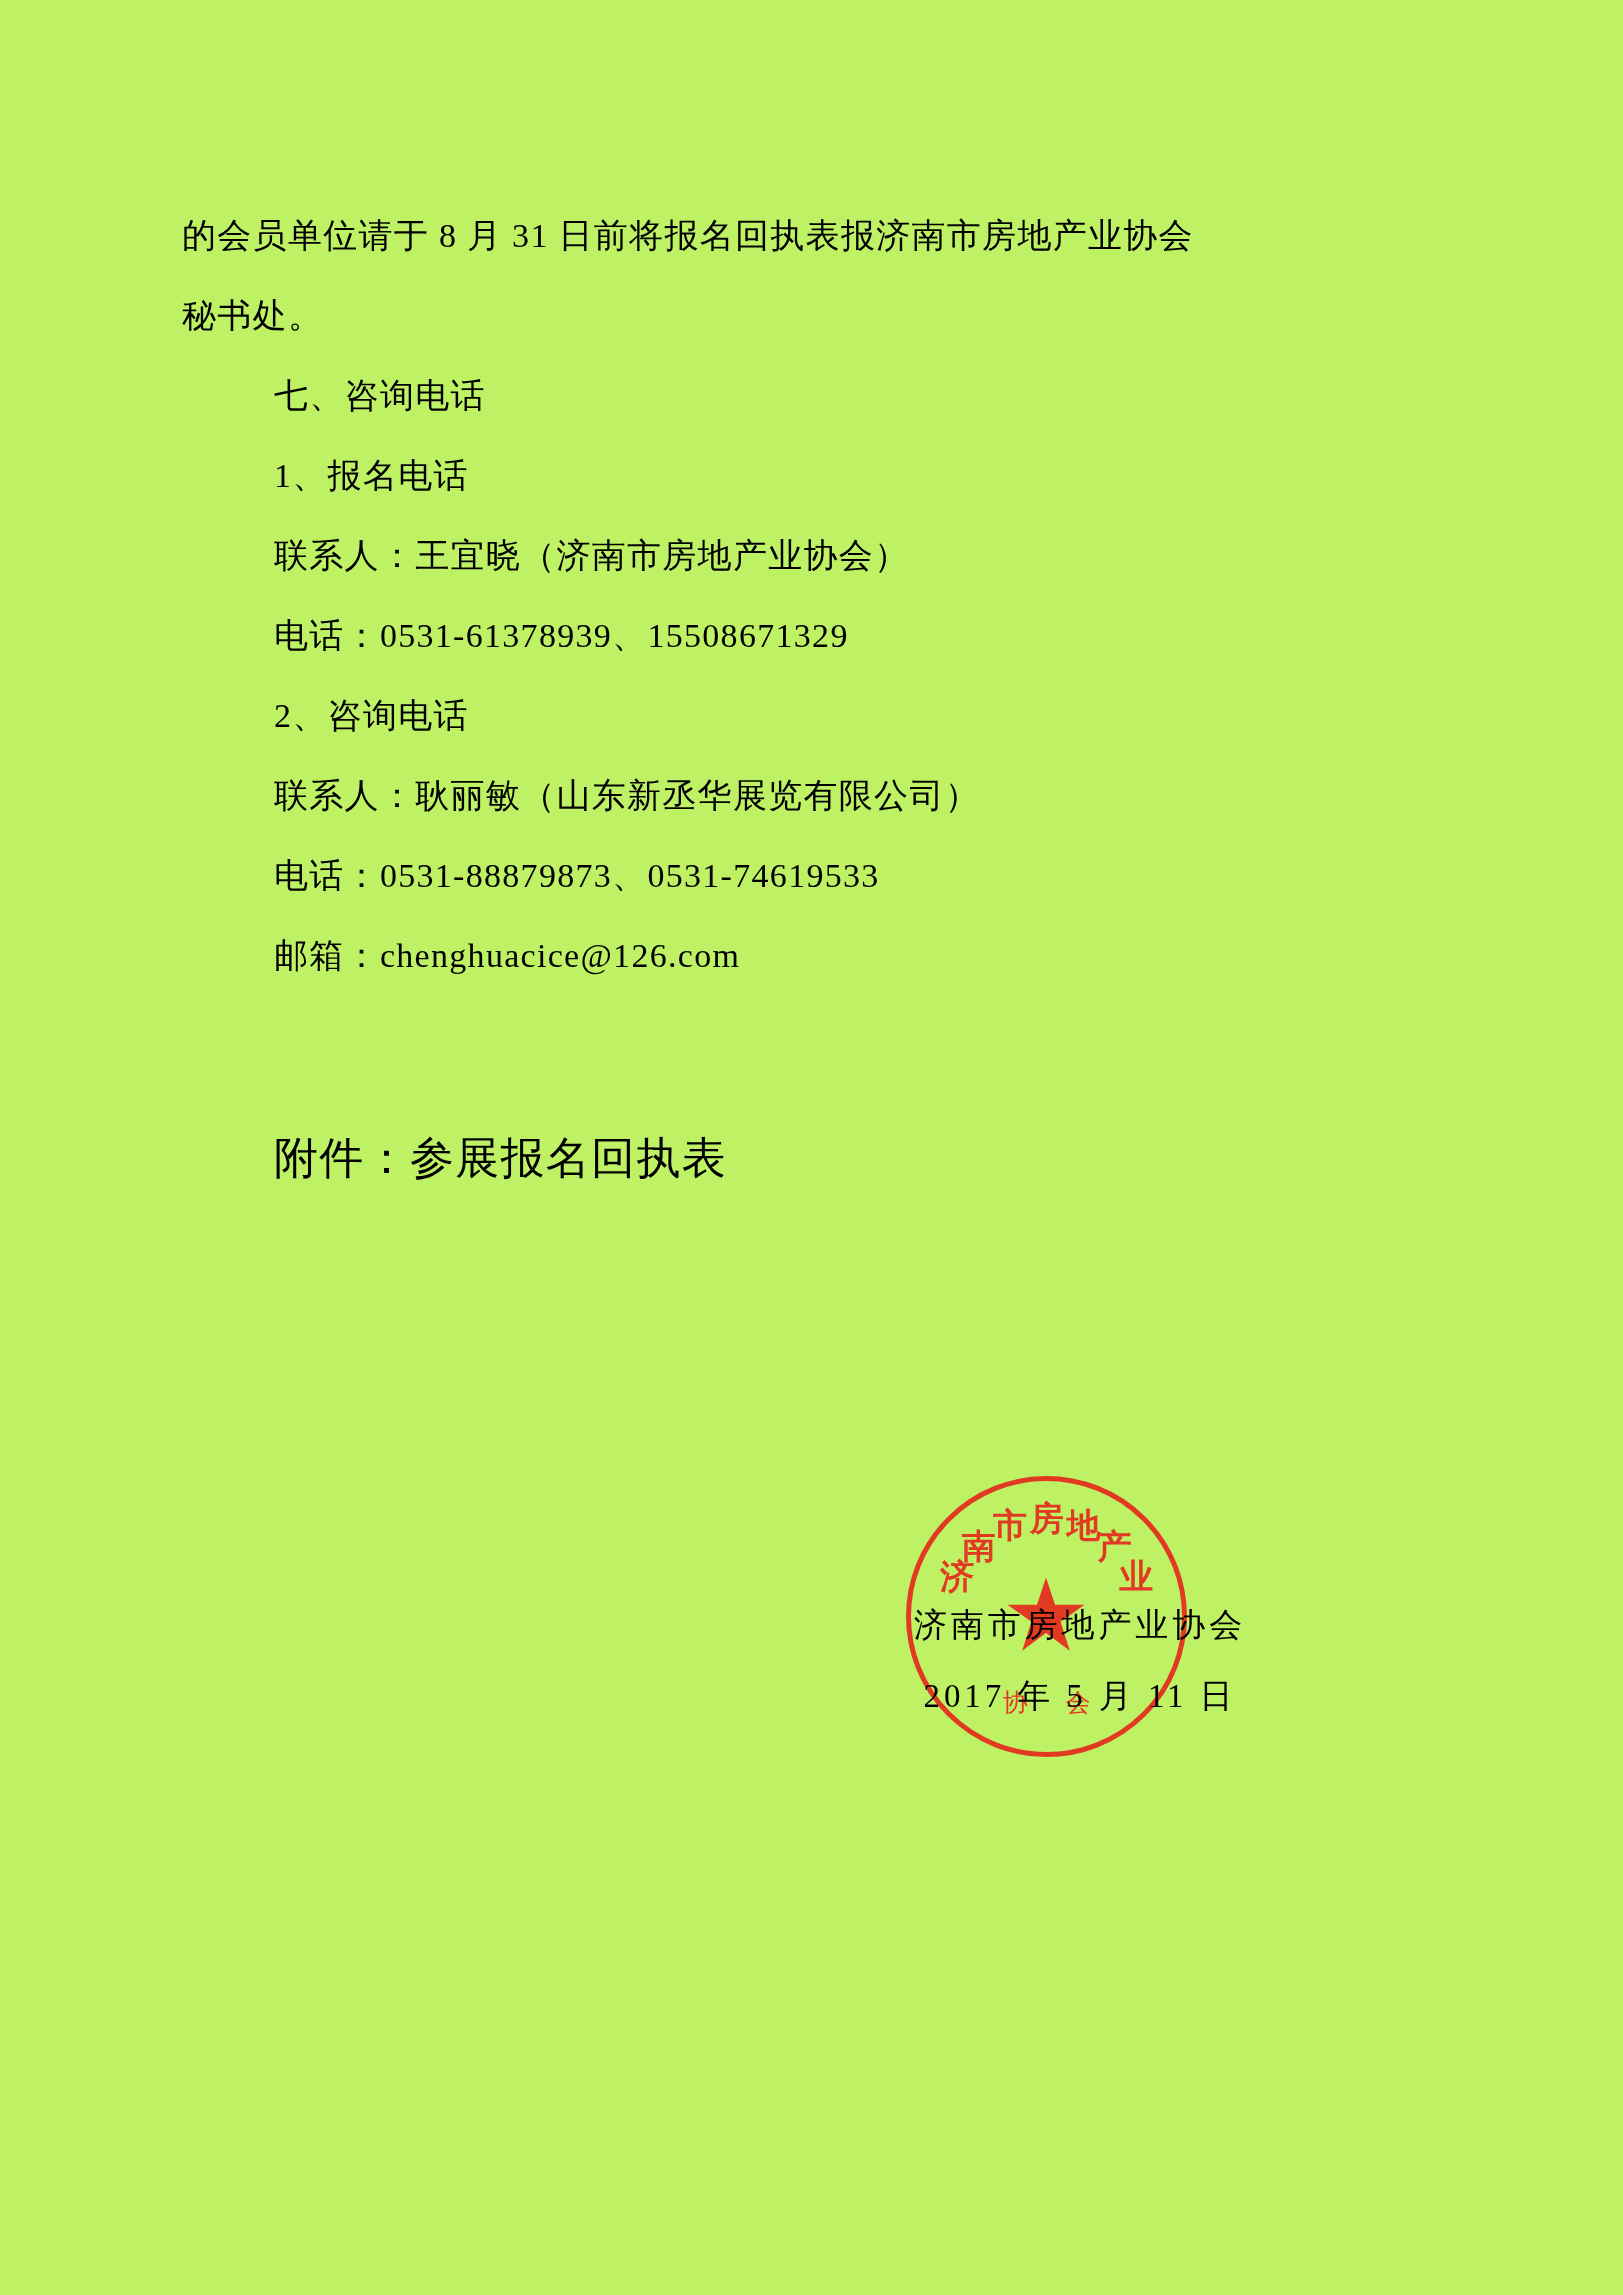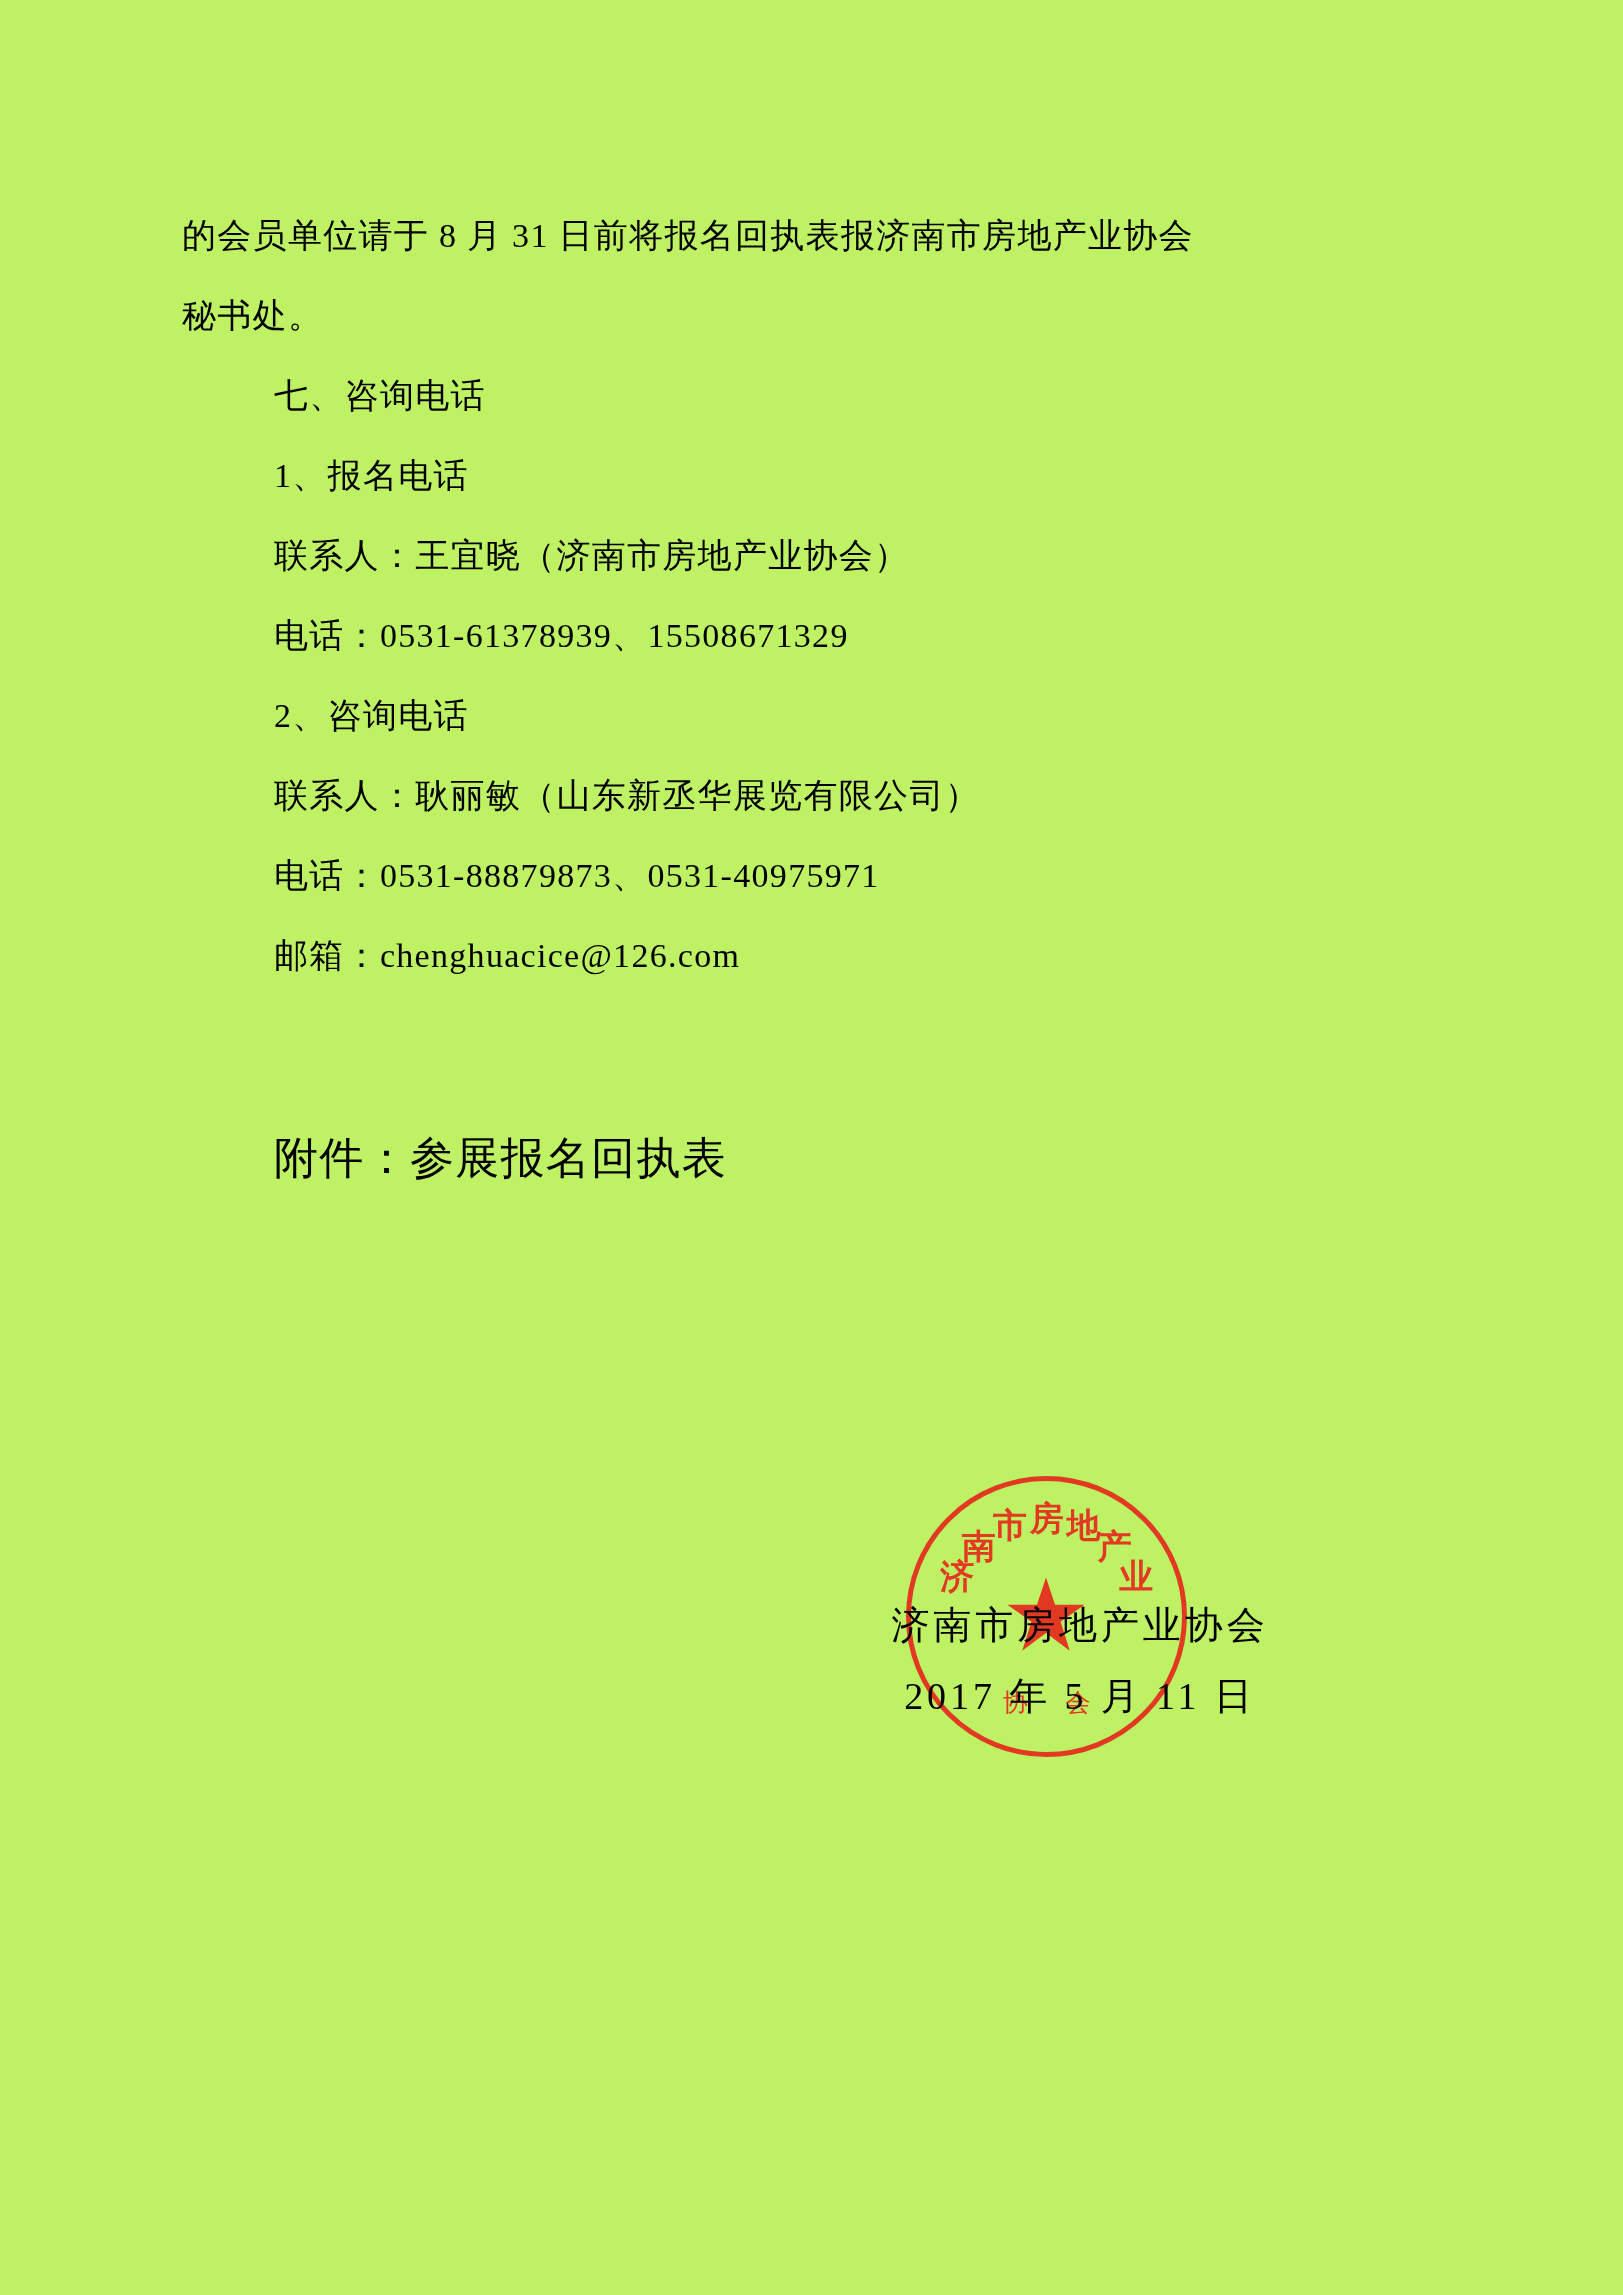--- a/index.html
+++ b/index.html
@@ -54,21 +54,21 @@
   }
   
   .sig-block {
     position: absolute;
     left: 851px;
     top: 1590px;
     width: 458px;
     text-align: center;
   }
   .sig-line {
-    font-size: 38px;
+    font-size: 33px;
     line-height: 71px;
     letter-spacing: 3.9px;
     white-space: pre;
     position: relative;
     z-index: 3;
   }
   
   .seal {
     position: absolute;
     left: 906px;
@@ -140,21 +140,21 @@
     <div class="line">的会员单位请于 8 月 31 日前将报名回执表报济南市房地产业协会</div>
     <div class="line">秘书处。</div>
     <div class="line indent">七、咨询电话</div>
     <div class="line indent">1、报名电话</div>
     <div class="line indent">联系人：王宜晓（济南市房地产业协会）</div>
     <div class="line indent">电话：0531-61378939、15508671329</div>
 
 
     <div class="line indent">2、咨询电话</div>
     <div class="line indent">联系人：耿丽敏（山东新丞华展览有限公司）</div>
-    <div class="line indent">电话：0531-88879873、0531-40975971</div>
+    <div class="line indent">电话：0531-88879873、0531-74619533</div>
 
     <div class="line indent"><span>邮箱：</span><span>chenghuacice@126.com</span></div>
 
     <div class="spacer-big"></div>
 
     <div class="attach">附件：参展报名回执表</div>
 
   </div>
 
   <div class="seal">

